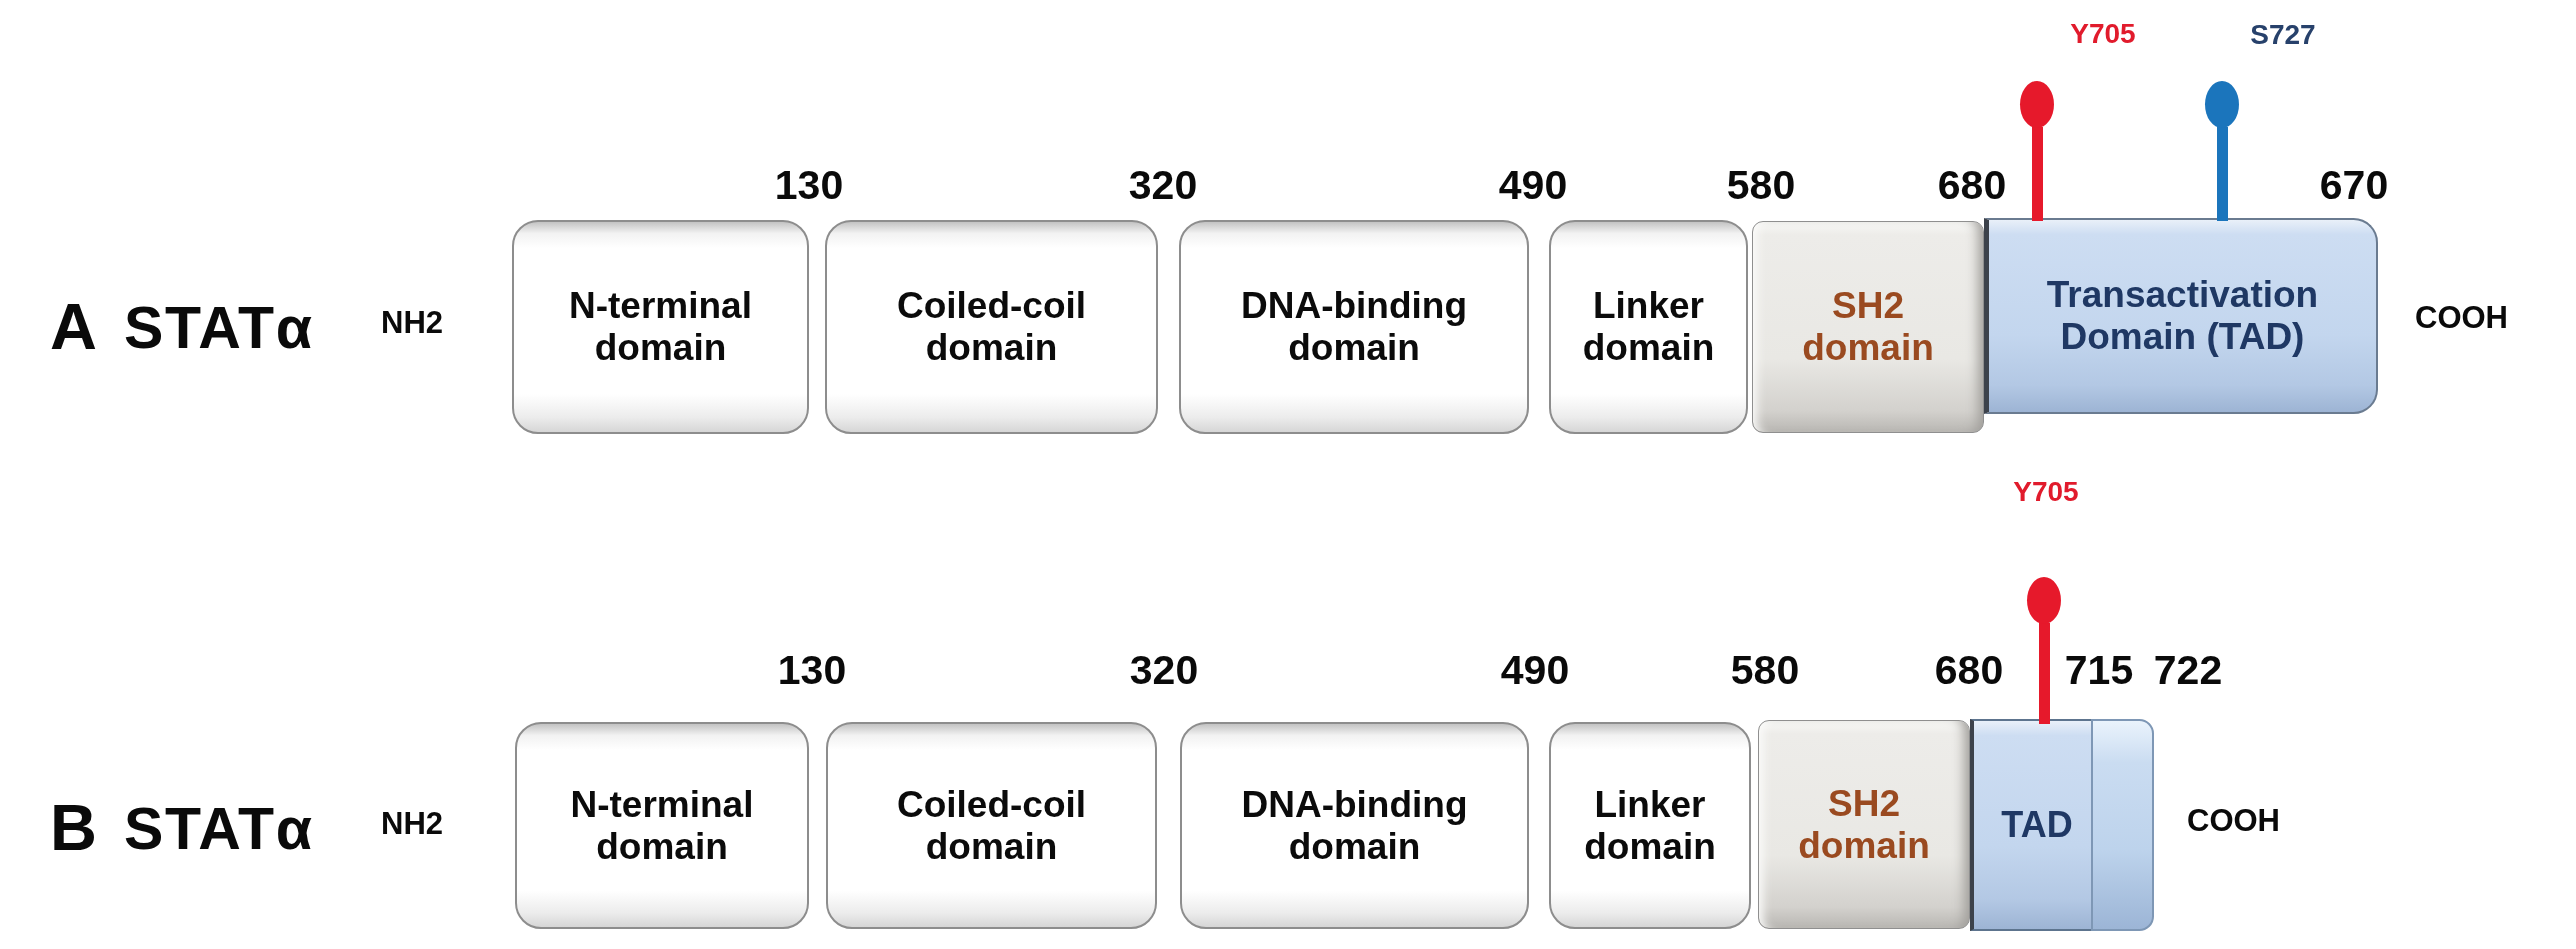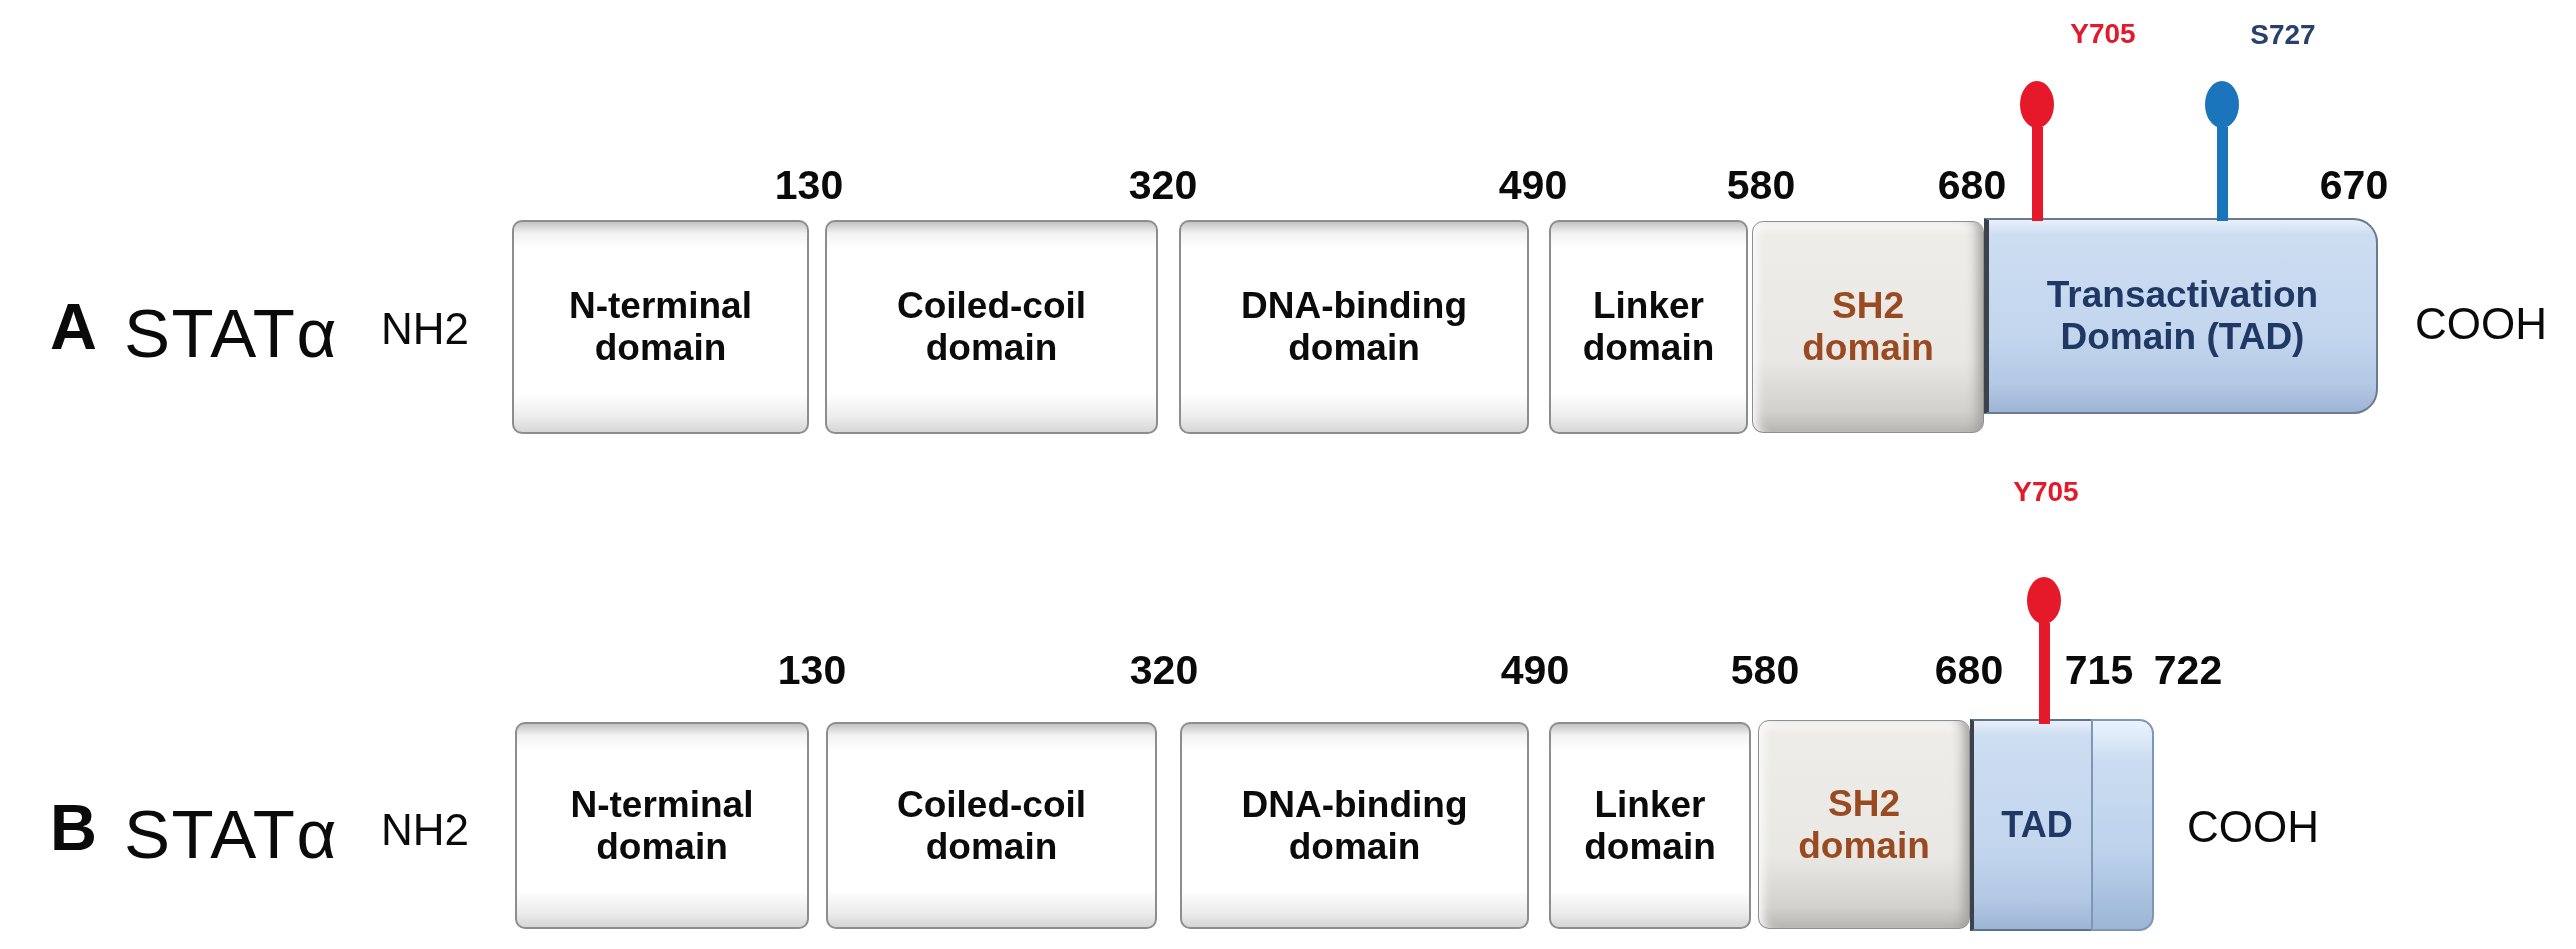--- a/index.html
+++ b/index.html
@@ -21,21 +21,21 @@
     align-items: center;
     justify-content: center;
     text-align: center;
     font-weight: bold;
     font-size: 37px;
     line-height: 1.13;
     color: #0b0b0b;
   }
   .white {
     border: 2.4px solid #8d8d8d;
-    border-radius: 10px;
+    border-radius: 26px;
     background: linear-gradient(180deg, #c3c3c3 0px, #f2f2f2 11.4px, #ffffff 26px,
                                 #ffffff 82%, #ececec 93%, #d6d6d6 100%);
   }
   .sh2 {
     border: 1.6px solid #8f8f8f;
     border-radius: 11px;
     color: #9a4a20;
     background: linear-gradient(180deg, #f8f8f6 0px, #edecE9 13px, #e9e8e4 65%,
                                 #d3d1cd 90%, #b9b7b3 100%);
     box-shadow: inset 11.4px 0 9.8px -7.3px #fbfbfa, inset -11.4px 0 11.4px -6.5px #a19f9b;
@@ -71,30 +71,30 @@
   
   .panel-letter {
     position: absolute;
     font-weight: bold;
     font-size: 65px;
     line-height: 1;
     color: #0a0a0a;
   }
   .protein {
     position: absolute;
-    font-weight: 400;
-    font-size: 69px;
+    font-weight: 700;
+    font-size: 59px;
     line-height: 1;
     color: #0a0a0a;
     letter-spacing: 1.6px;
   }
   .terminus {
     position: absolute;
-    font-weight: normal;
-    font-size: 44px;
+    font-weight: bold;
+    font-size: 31px;
     line-height: 1;
     color: #0a0a0a;
   }
   .marker {
     position: absolute;
     width: 106px;
     text-align: center;
     font-weight: bold;
     font-size: 41px;
     line-height: 1;

